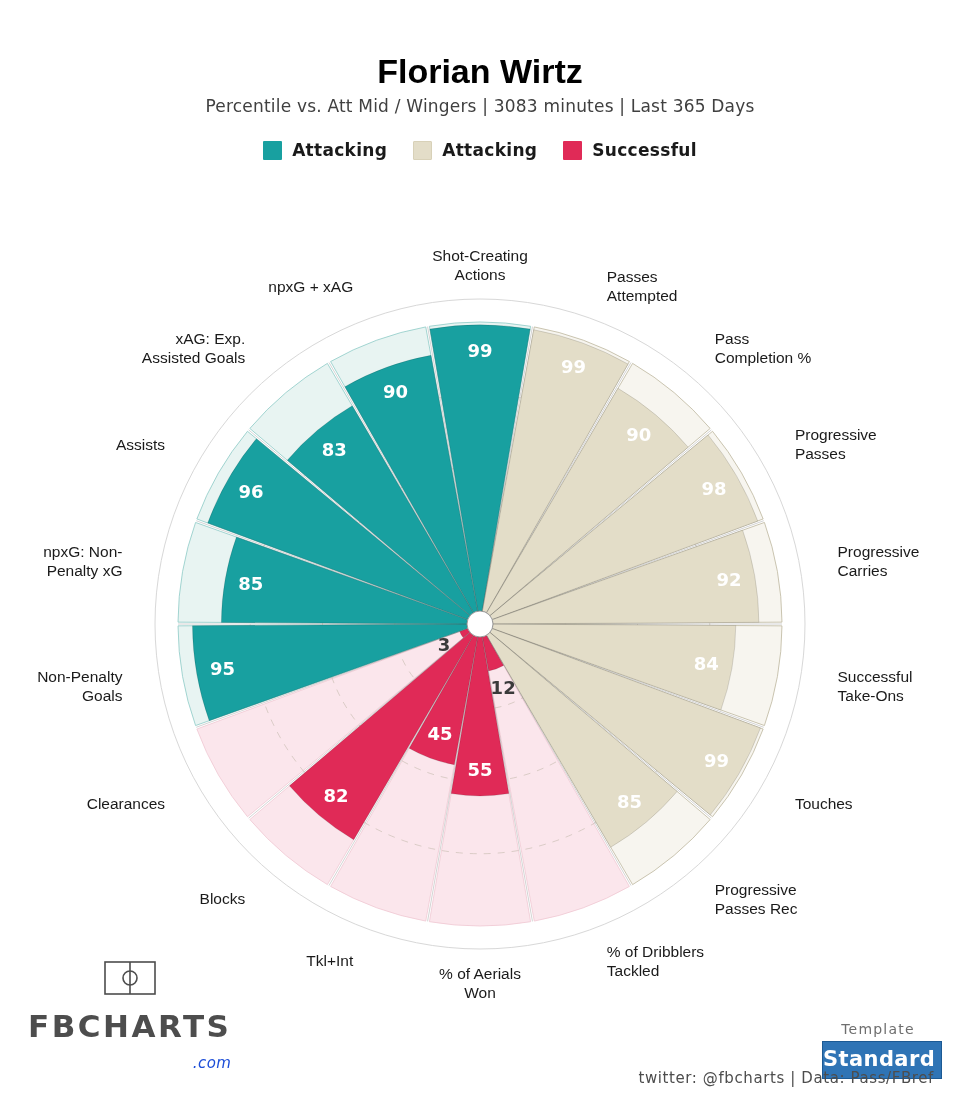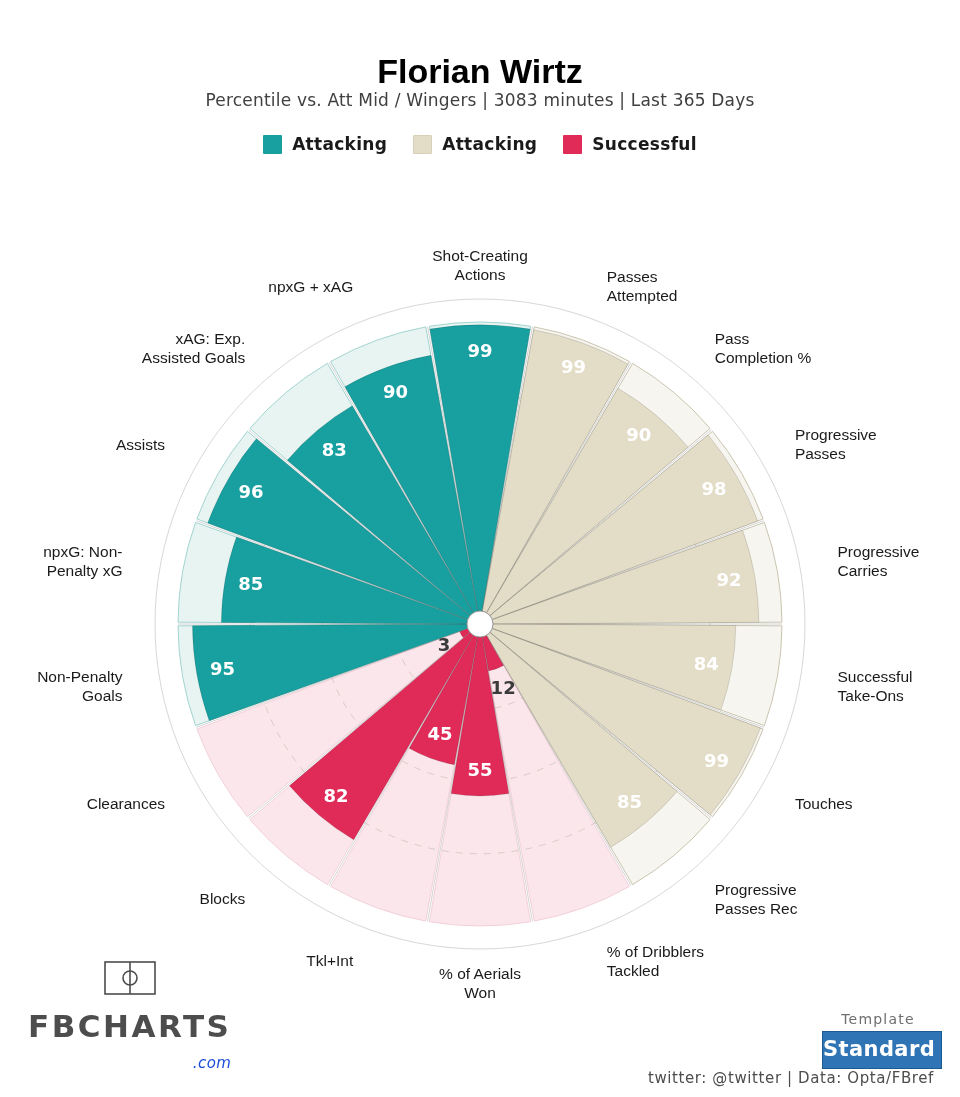--- a/index.html
+++ b/index.html
@@ -19,21 +19,21 @@
   
   .header { text-align: center; padding-top: 54px; }
   .title {
     font-family: "Liberation Sans", sans-serif;
     font-size: 34px; font-weight: bold; color: #000000;
     letter-spacing: 0px; line-height: 1.0;
   }
   .subtitle {
     font-family: "DejaVu Sans", sans-serif;
     font-size: 17px; font-weight: 400; color: #404040;
-    margin-top: 2px; letter-spacing: 0.2px;
+    margin-top: 8px; letter-spacing: 0.2px;
   }
 
   
   .legend {
     display: flex; justify-content: center; align-items: flex-start;
     gap: 26px; margin-top: 24px;
   }
   .legend-item { display: flex; align-items: center; gap: 10px; }
   .legend-swatch {
     width: 19px; height: 19px; display: block; border-radius: 1px;
@@ -74,21 +74,21 @@
     letter-spacing: 2.5px; line-height: 1;
   }
   .logo-dotcom {
     font-family: "DejaVu Sans", sans-serif;
     font-size: 15px; font-style: italic; color: #1d4ed8;
     letter-spacing: 0.5px; margin-left: -2px; align-self: flex-end;
     padding-bottom: 3px;
     text-align: center;
   }
   .template-block {
-    position: absolute; right: 26px; bottom: 28px;
+    position: absolute; right: 26px; bottom: 18px;
     text-align: center; width: 112px;
   }
   .template-caption {
     font-family: "DejaVu Sans", sans-serif;
     font-size: 14px; color: #6e6e6e; letter-spacing: 1.2px;
     margin-bottom: 4px;
   }
   .template-badge {
     background: #2f74b5; color: #ffffff;
     border: 1px solid #1c5a94;
@@ -254,16 +254,16 @@
       </span>
       <span class="logo-text">FBCHARTS</span>
       <span class="logo-dotcom">.com</span>
     </div>
 
     <div class="template-block">
       <div class="template-caption">Template</div>
       <div class="template-badge">Standard</div>
     </div>
 
-    <div class="attribution">twitter: @twitter | Data: Opta/FBref</div>
+    <div class="attribution">twitter: @fbcharts | Data: Pass/FBref</div>
   </div>
 
 </div>
 
 </body></html>

